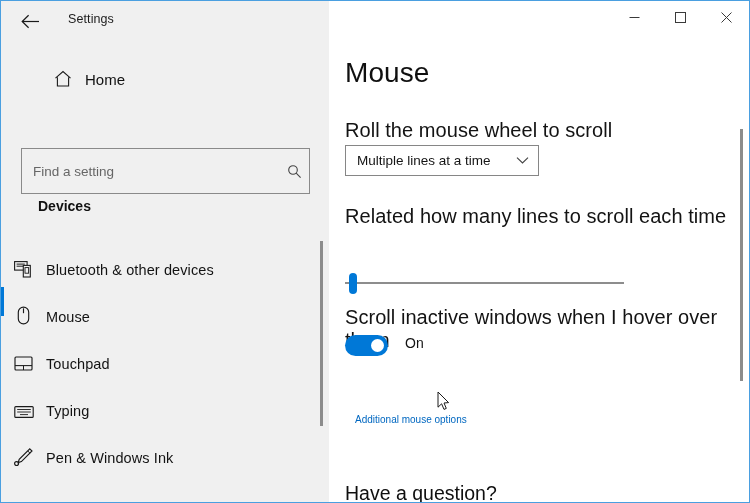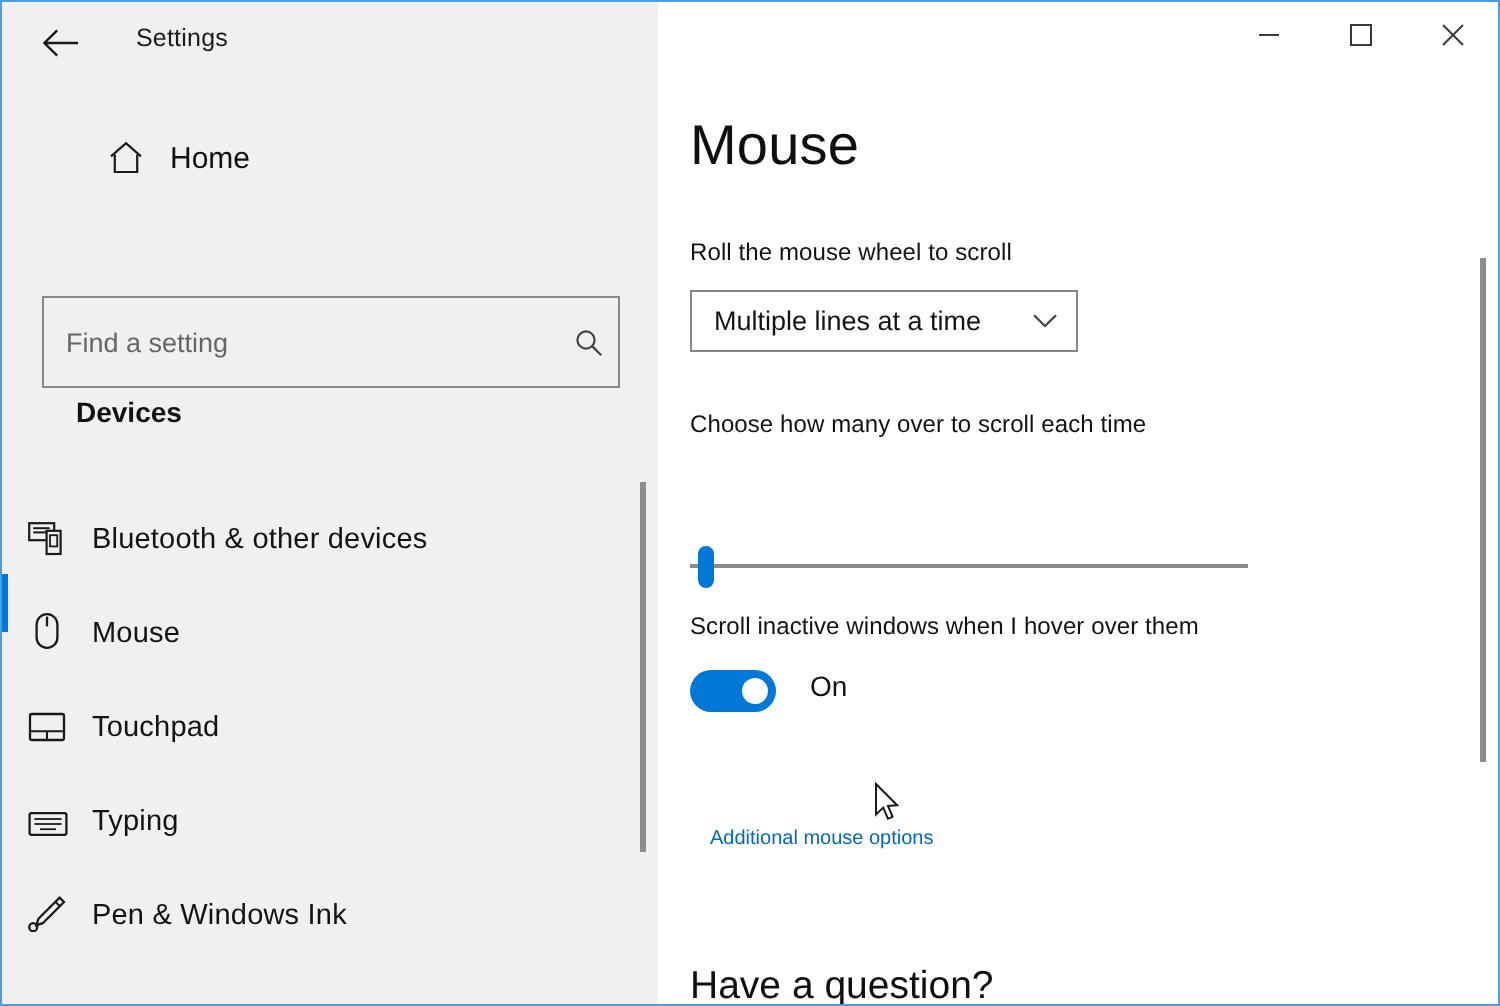--- a/index.html
+++ b/index.html
@@ -211,21 +211,21 @@
     left: 16px;
     top: 16px;
     font-size: 28px;
     font-weight: normal;
     color: #0f0f0f;
     letter-spacing: .1px;
   }
 
   .field-label {
     position: absolute;
-    font-size: 12px;
+    font-size: 20px;
     color: #131313;
     letter-spacing: .05px;
   }
 
   .dropdown {
     position: absolute;
     left: 16px;
     top: 104px;
     width: 194px;
     height: 31px;
@@ -468,21 +468,21 @@
 
     <div class="dropdown">
       <span class="dropdown-value">Multiple lines at a time</span>
       <span class="chevron">
         <svg width="13" height="9" viewBox="0 0 13 9">
           <path d="M1 1.6 L6.5 7 L12 1.6" fill="none" stroke="#444" stroke-width="1.15"></path>
         </svg>
       </span>
     </div>
 
-    <div class="field-label" style="left:16px; top:164px;">Choose how many over to scroll each time</div>
+    <div class="field-label" style="left:16px; top:164px;">Related how many lines to scroll each time</div>
 
     <div class="slider">
       <div class="slider-track"></div>
       <div class="slider-thumb"></div>
     </div>
 
     <div class="field-label" style="left:16px; top:265px;">Scroll inactive windows when I hover over them</div>
 
     <div class="toggle-row">
       <div class="toggle">

